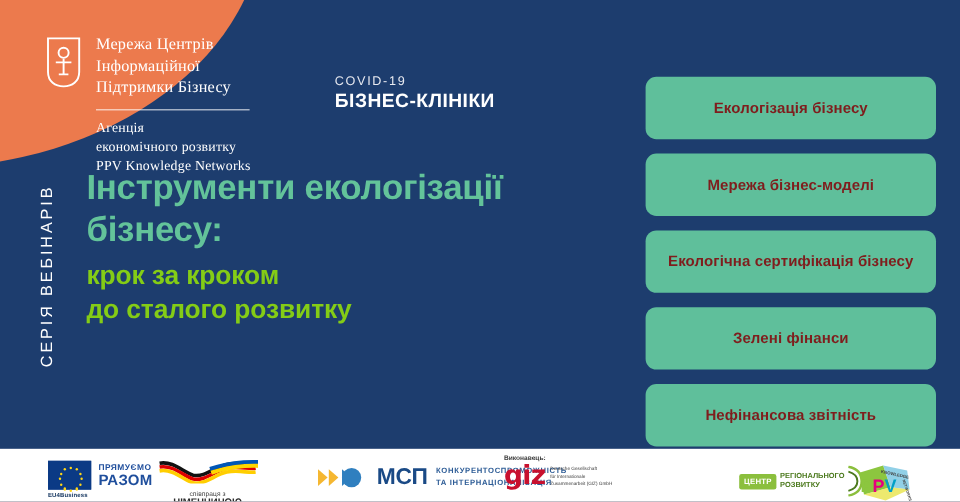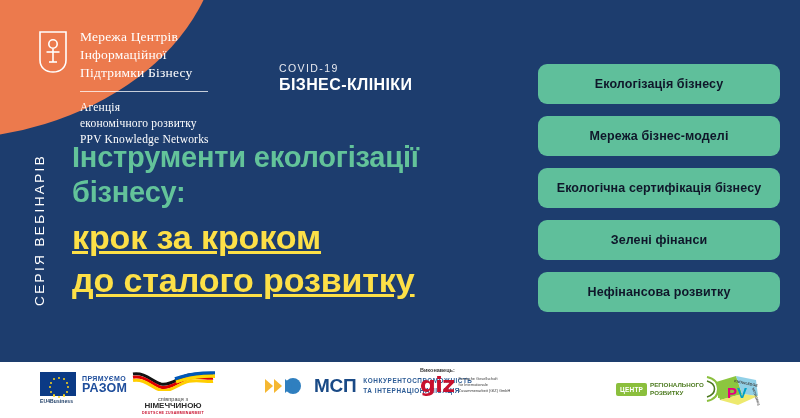--- a/index.html
+++ b/index.html
@@ -99,54 +99,53 @@
   }
   .headline-green {
     color: #63c39a;
     font-size: 29px;
     font-weight: 700;
     line-height: 1.2;
     white-space: pre-line;
     letter-spacing: -.2px;
   }
   .headline-white {
-    color: #fde047;
-    font-size: 34px;
+    color: #84cc16;
+    font-size: 22px;
     font-weight: 700;
     line-height: 1.28;
     white-space: pre-line;
     margin-top: 6px;
     letter-spacing: -.1px;
-    text-decoration: underline;
   }
   
   .pills {
     position: absolute;
     left: 538px; top: 64px;
     width: 242px;
     display: flex; flex-direction: column;
     gap: 12px;
   }
   .pill {
-    height: 40px;
+    height: 52px;
     background: #5fbf9b;
     border-radius: 9px;
     display: flex; align-items: center; justify-content: center;
-    color: #0f172a;
+    color: #7f1d1d;
     font-size: 12.5px;
     font-weight: 700;
     letter-spacing: .1px;
     text-align: center;
     padding: 0 6px;
   }
   
   .footer {
     position: absolute;
     left: 0; bottom: 0;
-    width: 800px; height: 56px;
+    width: 800px; height: 44px;
     background: #ffffff;
     display: flex; align-items: center;
   }
 
   
   .eu { position: absolute; left: 40px; top: 10px; display: flex; align-items: flex-start; gap: 6px; }
   .eu-flag {
     width: 36px; height: 24px; background: #0b3a85;
     position: relative; border: 1px solid #0b3a85;
   }
@@ -238,21 +237,21 @@
 бізнесу:</div>
     <div class="headline-white">крок за кроком
 до сталого розвитку</div>
   </div>
 
   <div class="pills">
     <div class="pill">Екологізація бізнесу</div>
     <div class="pill">Мережа бізнес-моделі</div>
     <div class="pill">Екологічна сертифікація бізнесу</div>
     <div class="pill">Зелені фінанси</div>
-    <div class="pill">Нефінансова розвитку</div>
+    <div class="pill">Нефінансова звітність</div>
   </div>
 
   <div class="footer">
 
     <div class="eu">
       <div>
         <div class="eu-flag">
           <span class="eu-star" style="left:16.9px;top:4px"></span>
           <span class="eu-star" style="left:21.6px;top:5.2px"></span>
           <span class="eu-star" style="left:25px;top:8.6px"></span>

